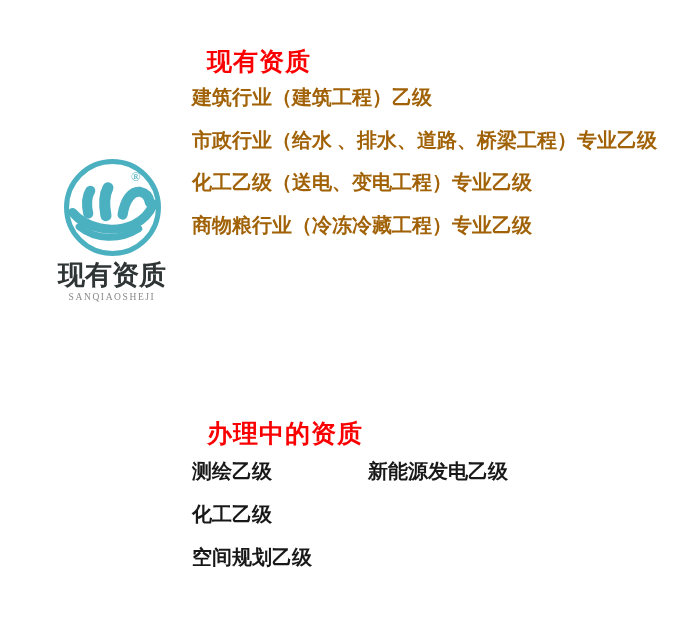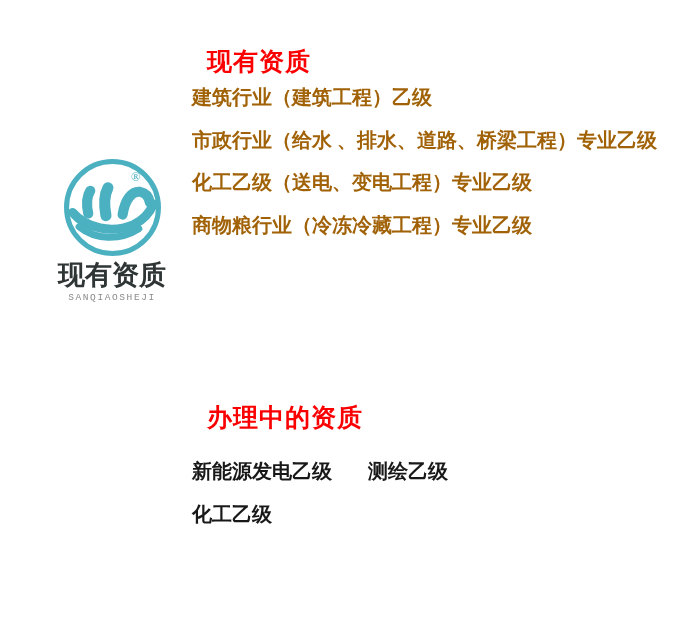--- a/index.html
+++ b/index.html
@@ -25,40 +25,40 @@
     margin-top: 3px;
     font-family: "Liberation Sans", sans-serif;
     font-size: 27px;
     font-weight: 700;
     line-height: 1.1;
     color: #2e3534;
     white-space: nowrap;
   }
   .logo-en {
     margin-top: 1px;
-    font-family: Liberation Mono, monospace;
+    font-family: Liberation Serif, serif;
     font-size: 9.5px;
     letter-spacing: 1.6px;
     color: #8a8a8a;
     white-space: nowrap;
   }
 
   
   .sec-title {
     position: absolute;
     margin: 8px;
     color: #fb0000;
     font-size: 25px;
     font-weight: 700;
     letter-spacing: 1px;
     line-height: 1.15;
     white-space: nowrap;
   }
   .sec-title.existing { left: 199px; top: 40px; }
-  .sec-title.pending  { left: 199px; top: 396px; text-align: center; }
+  .sec-title.pending  { left: 199px; top: 412px; text-align: center; }
 
   
   .qual-list {
     position: absolute;
     left: 192px;
     top: 76px;
     font-size: 20px;
     font-weight: 700;
     color: #a16207;
     line-height: 42.5px;
@@ -101,24 +101,25 @@
   <div class="qual-list">
     <div>建筑行业（建筑工程）乙级</div>
     <div>市政行业（给水 、排水、道路、桥梁工程）专业乙级</div>
     <div>化工乙级（送电、变电工程）专业乙级</div>
     <div>商物粮行业（冷冻冷藏工程）专业乙级</div>
   </div>
 
   <h2 class="sec-title pending">办理中的资质</h2>
   <div class="pending-rows">
     <div class="pending-row">
+      <span>测绘乙级</span>
       <span>新能源发电乙级</span>
-      <span>测绘乙级</span>
     </div>
     <div class="pending-row">
       <span>化工乙级</span>
     </div>
     <div class="pending-row">
+      <span>空间规划乙级</span>
       <span></span>
     </div>
   </div>
 
 </div>
 
 </body></html>

